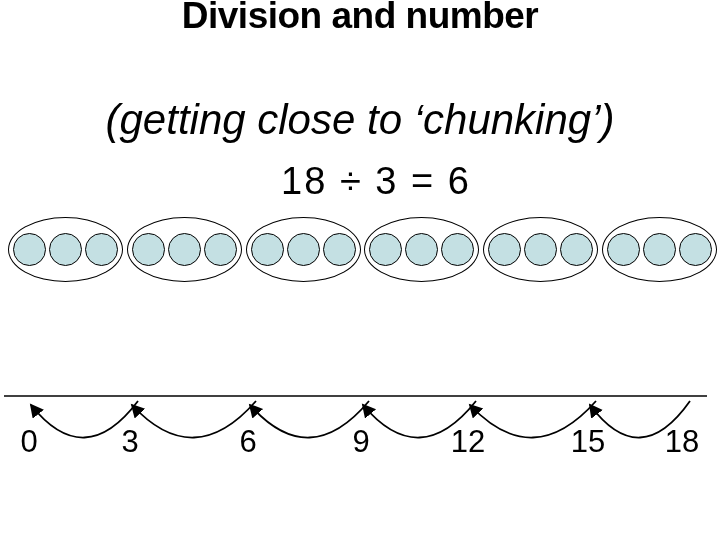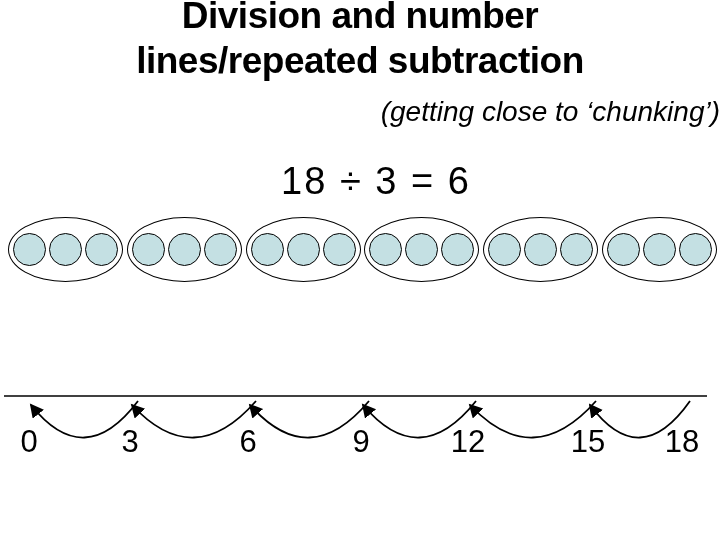--- a/index.html
+++ b/index.html
@@ -15,23 +15,23 @@
   .title {
     position: absolute; top: -7px; left: 0; width: 720px;
     text-align: center;
     font-weight: bold;
     font-size: 37px;
     line-height: 45px;
     letter-spacing: -0.5px;
   }
   .subtitle {
     position: absolute; top: 96px; left: 0; width: 720px;
-    text-align: right;
+    text-align: center;
     font-style: italic;
-    font-size: 28px;
+    font-size: 42px;
   }
   .equation {
     position: absolute; top: 160px; left: 16px; width: 720px;
     text-align: center;
     font-size: 38px;
     font-weight: normal;
     letter-spacing: 2px;
   }
   .groups {
     position: absolute; top: 217px; left: 8px;
@@ -64,21 +64,20 @@
     font-size: 31px;
     fill: #000;
     text-anchor: middle;
   }
 </style>
 </head>
 <body>
 
 <div class="title">
   <div>Division and number</div>
-  <div>lines/repeated subtraction</div>
 </div>
 
 <div class="subtitle">(getting close to ‘chunking’)</div>
 
 <div class="equation">18 ÷ 3 = 6</div>
 
 <div class="groups" id="groups">
     <div class="oval" style="border-color: rgb(0, 0, 0);">
       <div class="counter" style="background: rgb(196, 224, 227); border-color: rgb(0, 0, 0);"></div>
       <div class="counter" style="background: rgb(196, 224, 227); border-color: rgb(0, 0, 0);"></div>

